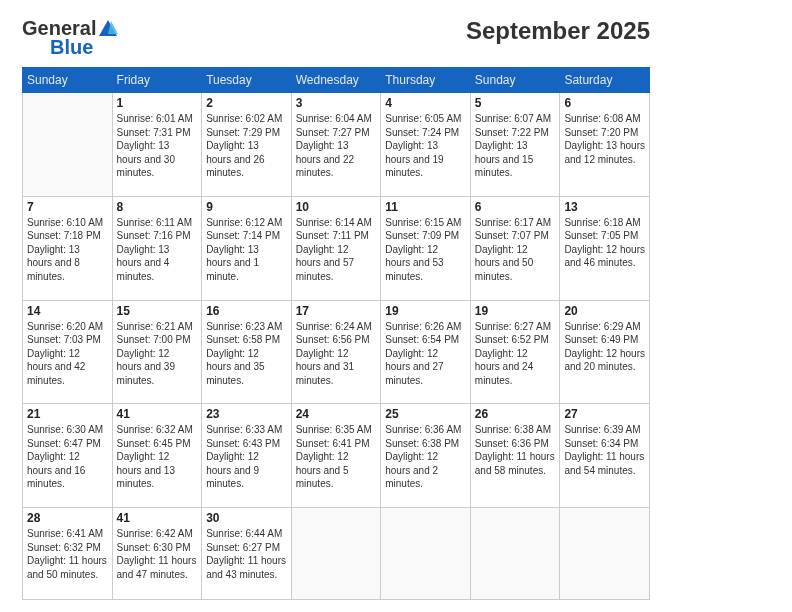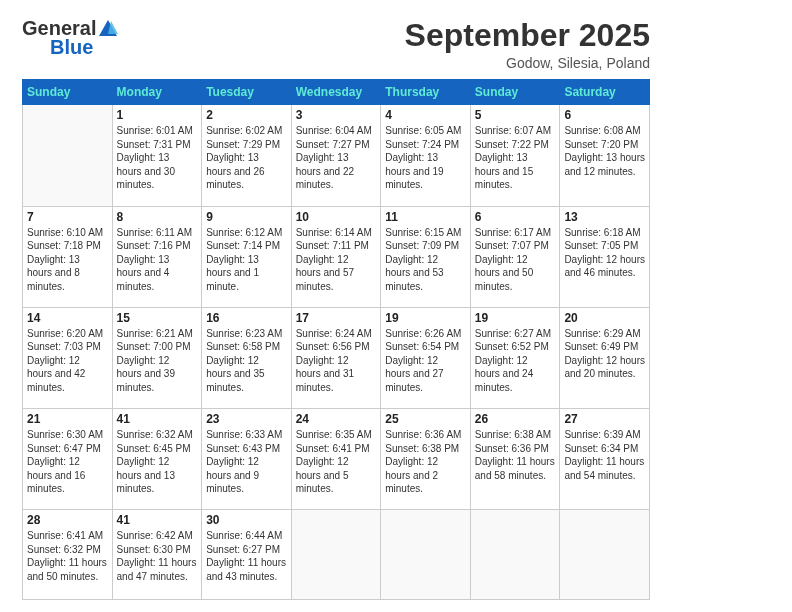--- a/index.html
+++ b/index.html
@@ -25,45 +25,45 @@
     }
     .logo {
       display: flex;
       flex-direction: column;
       align-items: flex-start;
     }
     .title-block {
       text-align: right;
     }
     .month-title {
-      font-size: 32px;
+      font-size: 24px;
       font-weight: bold;
       color: #333;
       line-height: 1.1;
     }
     .location {
       font-size: 14px;
       color: #555;
       margin-top: 2px;
     }
     .calendar {
       flex: 1;
       border: 1px solid #ccc;
       border-collapse: collapse;
       width: 100%;
       table-layout: fixed;
     }
     .calendar th {
       background: #1565c0;
-      color: #5eead4;
+      color: #e5e5e5;
       font-size: 12px;
       padding: 5px 4px;
       text-align: left;
       border: 1px solid #1565c0;
-      font-weight: bold;
+      font-weight: normal;
     }
     .calendar td {
       border: 1px solid #ccc;
       vertical-align: top;
       padding: 3px 4px;
       font-size: 9.5px;
       color: #333;
       height: 88px;
     }
     .day-num {
@@ -94,29 +94,28 @@
     <span style="font-size:20px;font-weight:bold;color:#333;">General</span>
     <svg width="22" height="18" viewBox="0 0 22 18" style="margin-left:1px;">
       <polygon points="11,1 20,17 2,17" fill="#1565c0"></polygon>
       <polygon points="14,2 21,15 11,15" fill="#4db6e8" opacity="0.85"></polygon>
     </svg>
   </div>
   <div style="font-size:20px;font-weight:bold;color:#1565c0;margin-top:-2px;margin-left:28px;">Blue</div>
 </div>
     <div class="title-block">
       <div class="month-title">September 2025</div>
-      <div class="location">Godow, Silesia, Poland</div>
     </div>
   </div>
 
   <table class="calendar">
     <thead>
       <tr>
         <th>Sunday</th>
-        <th>Monday</th>
+        <th>Friday</th>
         <th>Tuesday</th>
         <th>Wednesday</th>
         <th>Thursday</th>
         <th>Sunday</th>
         <th>Saturday</th>
       </tr>
     </thead>
     <tbody id="calendar-body">
     <tr class="week-row">
           <td class="empty-cell"></td>

